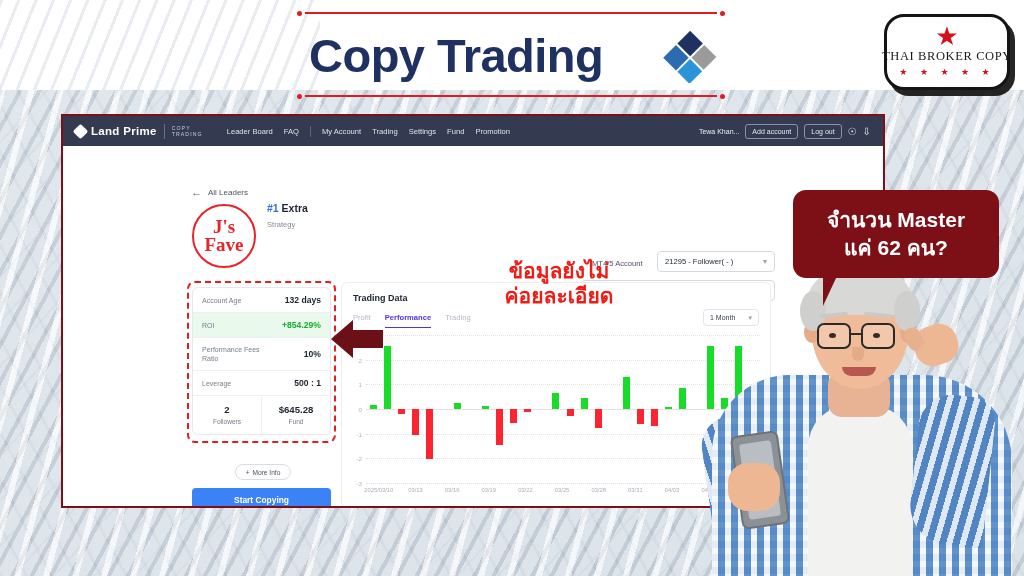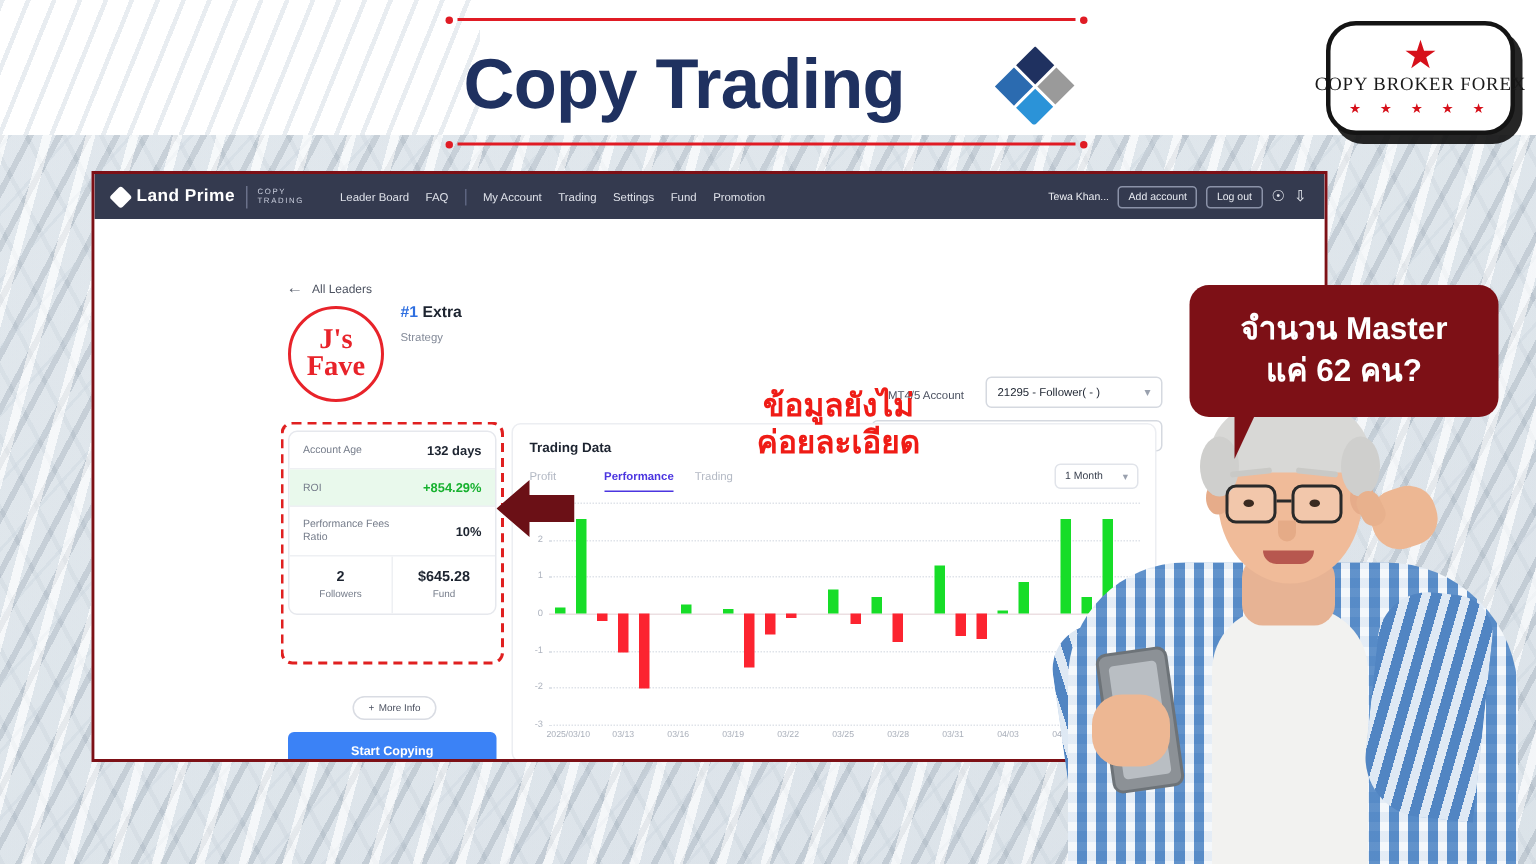--- a/index.html
+++ b/index.html
@@ -175,21 +175,21 @@
   }
 
   
   .chart-card {
     position: absolute; left: 278px; top: 136px; width: 430px; height: 226px;
     background: #fff; border: 1px solid #eceef2; border-radius: 6px; padding-left: 24px;
   }
   .chart-title { position: absolute; left: 11px; top: 10px; font-size: 9px; font-weight: bold; color: #1d2430; }
   .chart-tabs { position: absolute; left: 11px; top: 30px; display: flex; gap: 14px; }
   .chart-tabs .tab { font-size: 7.6px; color: #b3b9c4; padding-bottom: 5px; }
-  .chart-tabs .tab.active { color: #4b35e0; font-weight: bold; border-bottom: 1.6px solid #4b35e0; margin-left: 18px; }
+  .chart-tabs .tab.active { color: #4b35e0; font-weight: bold; border-bottom: 1.6px solid #4b35e0; }
   .range-select {
     position: absolute; right: 11px; top: 26px; width: 56px; height: 17px;
     border: 1px solid #e1e4ea; border-radius: 4px; display: flex; align-items: center;
     padding: 0 6px; font-size: 7px; color: #3b4250;
   }
   .range-caret { margin-left: auto; color: #9aa1ae; font-size: 7px; }
 
   
   .plot { position: absolute; left: 24px; top: 52px; width: 394px; height: 148px; }
   .ylab {
@@ -306,21 +306,21 @@
           <rect x="32" y="6" width="17" height="18" fill="#9a9a9a"></rect>
           <rect x="12" y="26" width="18" height="18" fill="#2b6bb0"></rect>
           <rect x="32" y="26" width="17" height="18" fill="#2b93d8"></rect>
         </g>
       </svg>
     </div>
   </div>
 
   <div class="tbf">
     <div class="tbf-star">★</div>
-    <div class="tbf-name">COPY BROKER FOREX</div>
+    <div class="tbf-name">THAI BROKER COPY</div>
     <div class="tbf-mini">★ ★ ★ ★ ★</div>
   </div>
 
   <div class="app">
 
     <div class="app-nav">
       <div class="brand">
         <div class="brand-diamond"></div>
         <div class="brand-name">Land Prime</div>
       </div>
@@ -387,20 +387,24 @@
             <span class="k">Account Age</span>
             <span class="v">132 days</span>
           </div>
           <div class="st-row roi">
             <span class="k">ROI</span>
             <span class="v">+854.29%</span>
           </div>
           <div class="st-row">
             <span class="k" style="max-width:62px">Performance Fees Ratio</span>
             <span class="v">10%</span>
+          </div>
+          <div class="st-row">
+            <span class="k">Leverage</span>
+            <span class="v">500 : 1</span>
           </div>
           <div class="st-foot">
             <div class="cell">
               <div class="big">2</div>
               <div class="sml">Followers</div>
             </div>
             <div class="cell">
               <div class="big">$645.28</div>
               <div class="sml">Fund</div>
             </div>

